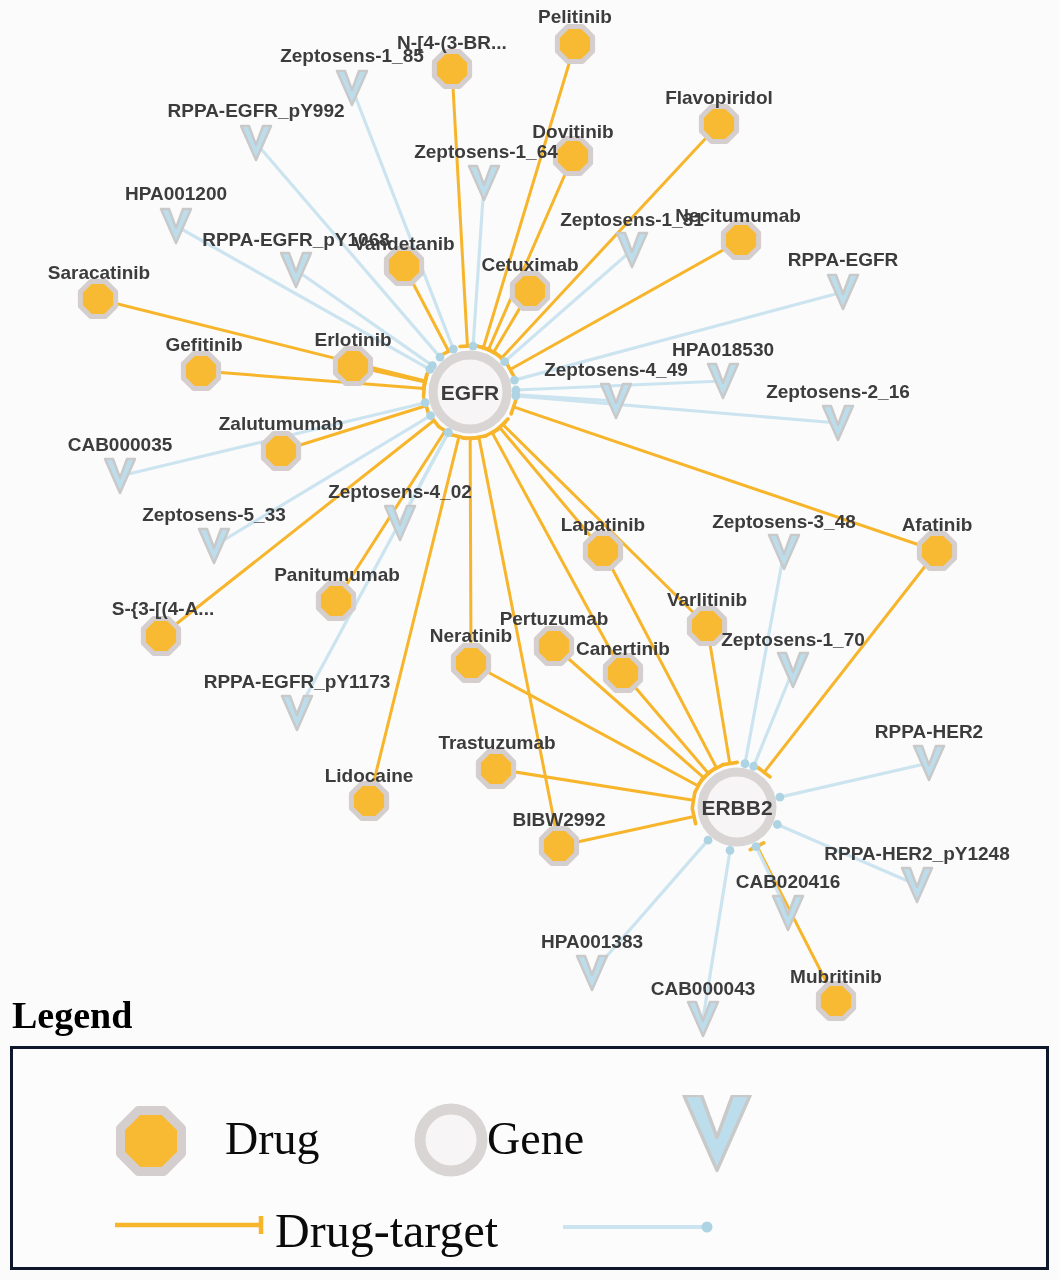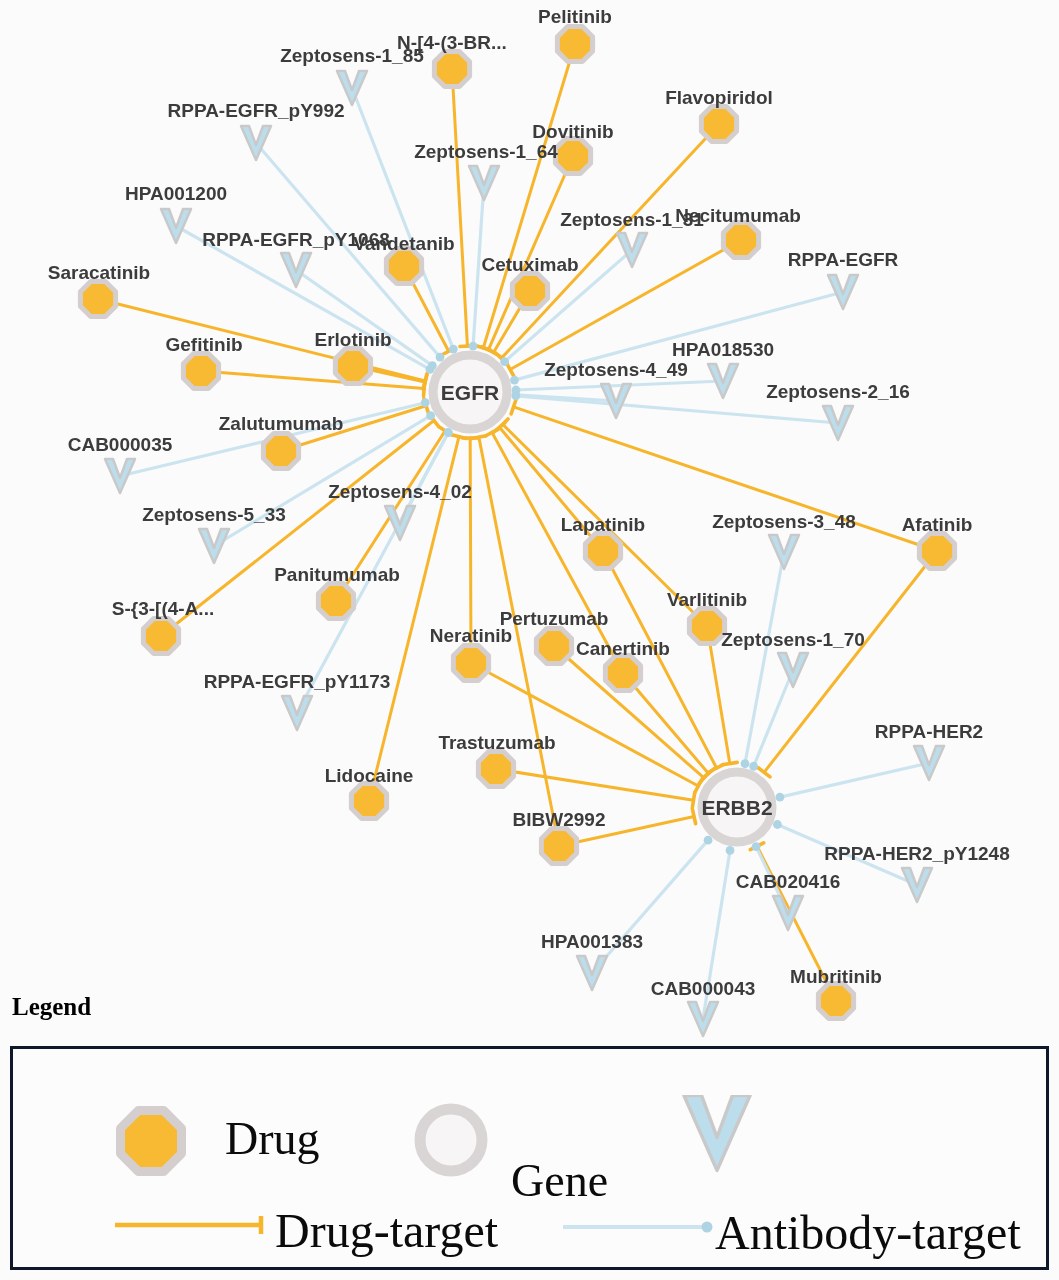--- a/index.html
+++ b/index.html
@@ -12,21 +12,21 @@
     font-family:"Liberation Sans",sans-serif;
     font-weight:700;font-size:19px;
   }
   .gene-label{
     font-family:"Liberation Sans",sans-serif;
     font-weight:700;font-size:21px;
   }
   .legend-title{
     position:absolute;left:12px;top:993px;
     font-family:"Liberation Serif",serif;
-    font-weight:700;font-size:25px;color:#000;
+    font-weight:700;font-size:38px;color:#000;
   }
   .legend-box{
     position:absolute;left:10px;top:1046px;width:1033px;height:218px;
     border:3px solid #0f172a;background:#FCFCFC;
   }
   .legend-item{position:absolute;}
   .legend-node-label{
     font-family:"Liberation Serif",serif;font-size:46px;color:#0b0b0b;
   }
   .legend-edge-label{
@@ -438,31 +438,30 @@
 <div class="legend-box">
 
   <svg class="legend-item" style="left:96px;top:50px;" width="84" height="84" viewBox="0 0 84 84">
     <polygon points="72.5,54.6 54.6,72.5 29.4,72.5 11.5,54.6 11.5,29.4 29.4,11.5 54.6,11.5 72.5,29.4" fill="#F8BA33" stroke="#D5CECE" stroke-width="9" stroke-linejoin="round"></polygon>
   </svg>
   <span class="legend-item legend-node-label" style="left:212px;top:63px;">Drug</span>
 
   <svg class="legend-item" style="left:396px;top:49px;" width="84" height="84" viewBox="0 0 84 84">
     <circle cx="42" cy="42" r="31" fill="#F7F5F5" stroke="#DAD5D5" stroke-width="11"></circle>
   </svg>
-  <span class="legend-item legend-node-label" style="left:498px;top:63px;margin-top:42px;">Gene</span>
+  <span class="legend-item legend-node-label" style="left:474px;top:63px;">Gene</span>
 
   <svg class="legend-item" style="left:658px;top:46px;" width="92" height="84" viewBox="0 0 92 84">
     <path d="M13 3.6 L46 78.4 L79 3.6 L61.4 3.6 L46 45.4 L30.6 3.6 Z" fill="#BCDEEC" stroke="#C9C9C9" stroke-width="3.5" stroke-linejoin="round" transform="translate(0,-3)"></path>
   </svg>
 
   <svg class="legend-item" style="left:98px;top:164px;" width="166" height="24" viewBox="0 0 166 24">
     <line x1="4" y1="12" x2="150" y2="12" stroke="#F7B52C" stroke-width="4.5"></line>
     <line x1="150" y1="3" x2="150" y2="21" stroke="#F7B52C" stroke-width="4.5"></line>
   </svg>
   <span class="legend-item legend-edge-label" style="left:262px;top:154px;">Drug-target</span>
 
   <svg class="legend-item" style="left:548px;top:166px;" width="158" height="24" viewBox="0 0 158 24">
     <line x1="2" y1="12" x2="142" y2="12" stroke="#CCE4EF" stroke-width="4"></line>
     <circle cx="146" cy="12" r="5.5" fill="#AED4E4"></circle>
   </svg>
-  <span class="legend-item legend-edge-label" style="left:702px;top:156px;">Antibody-target</span>
 
 </div>
 
 </body></html>

